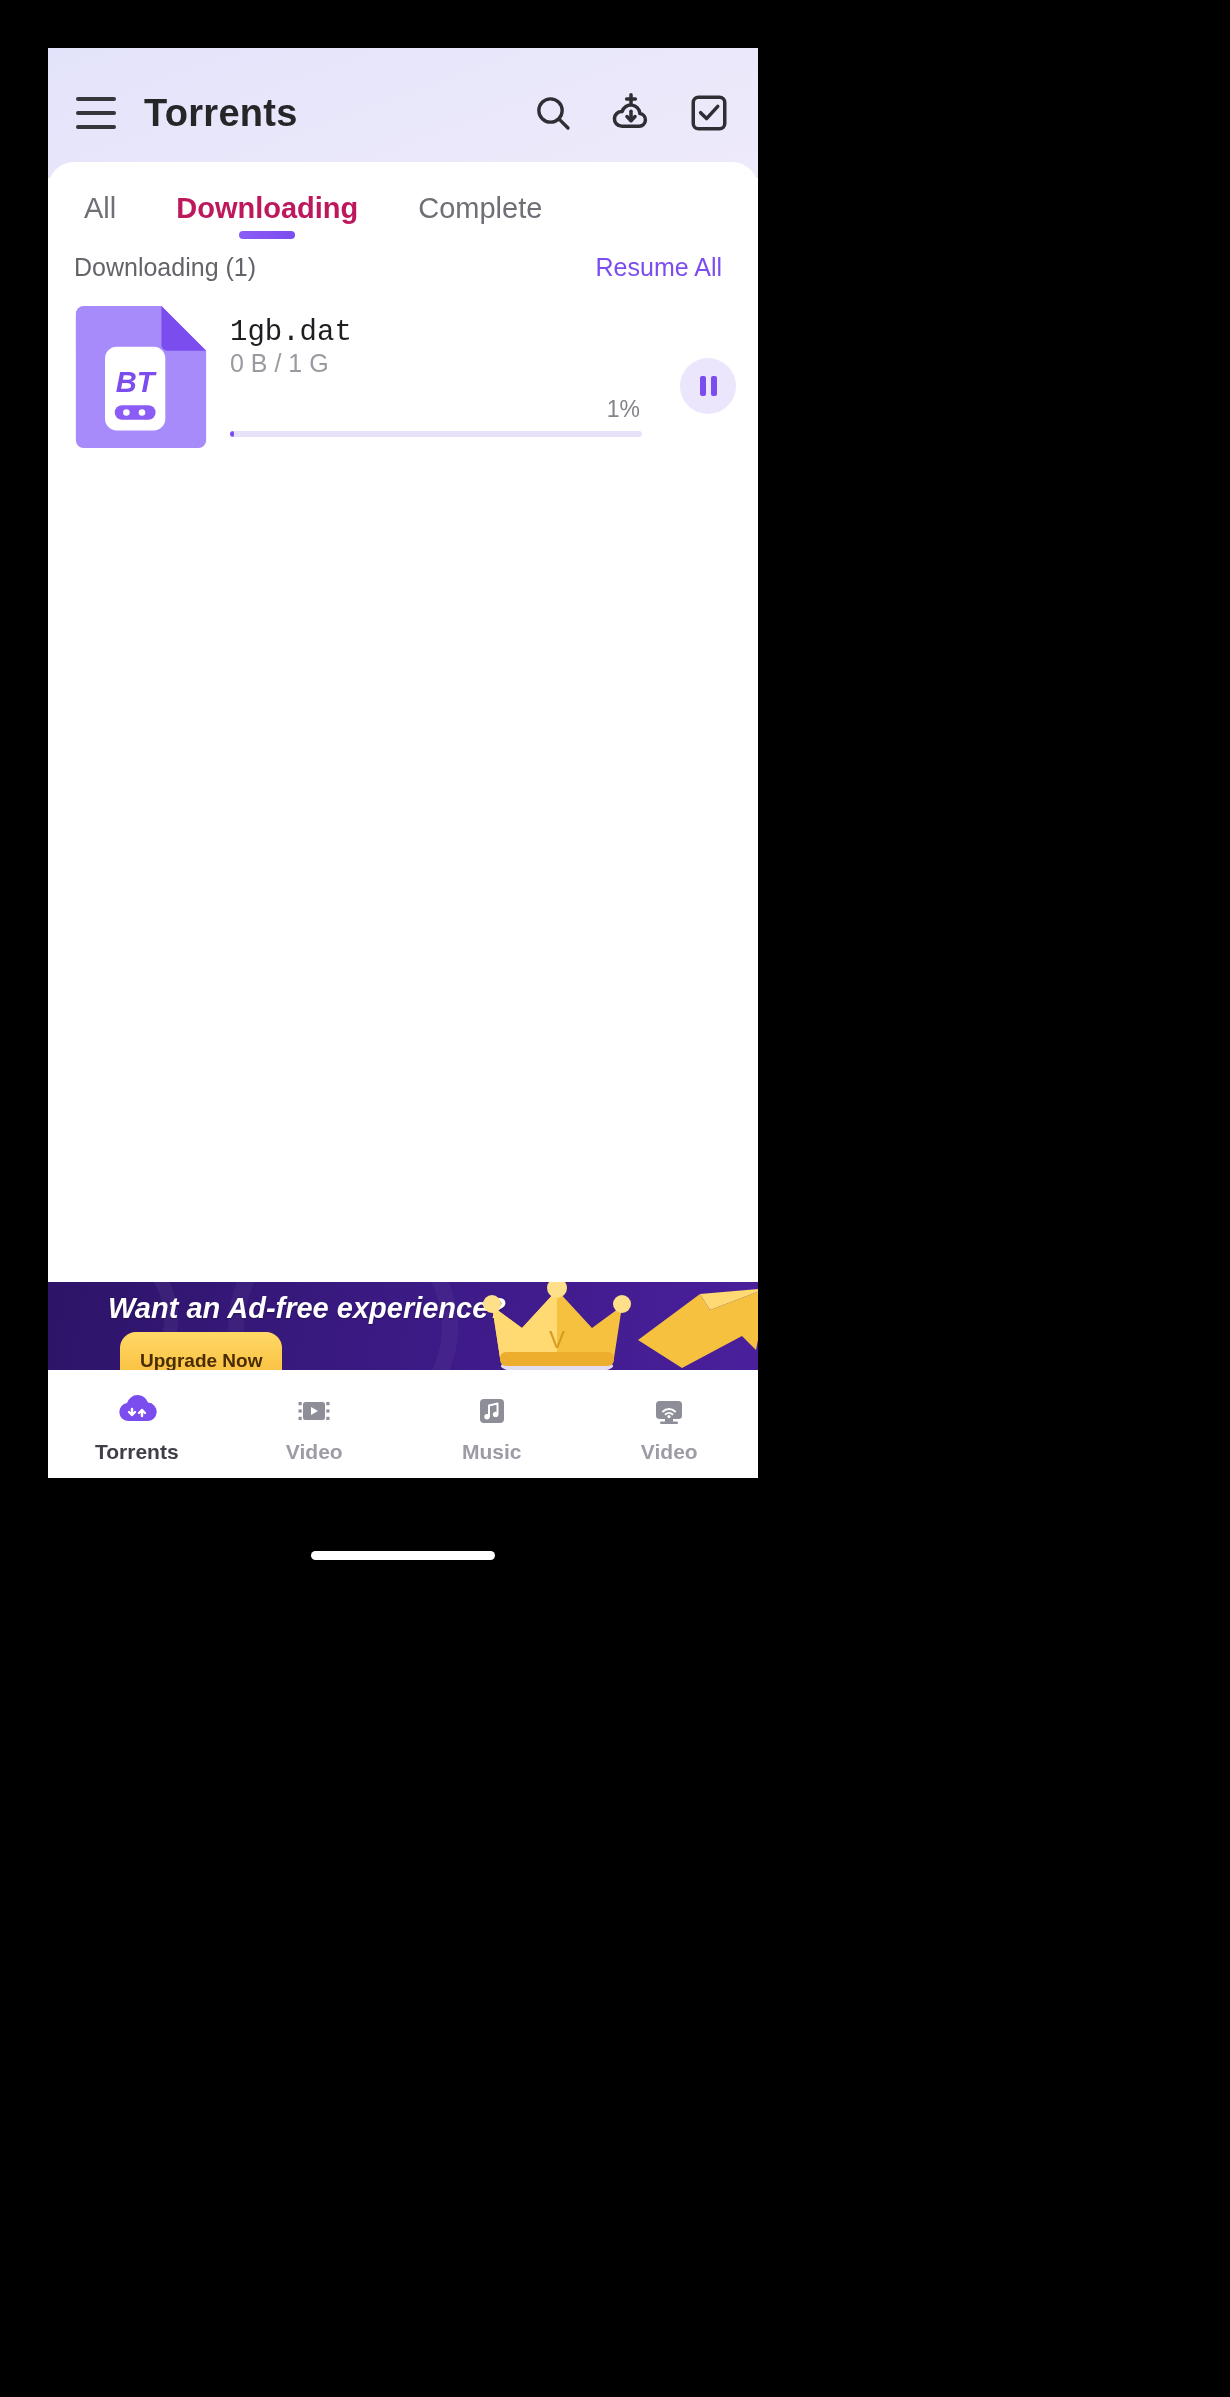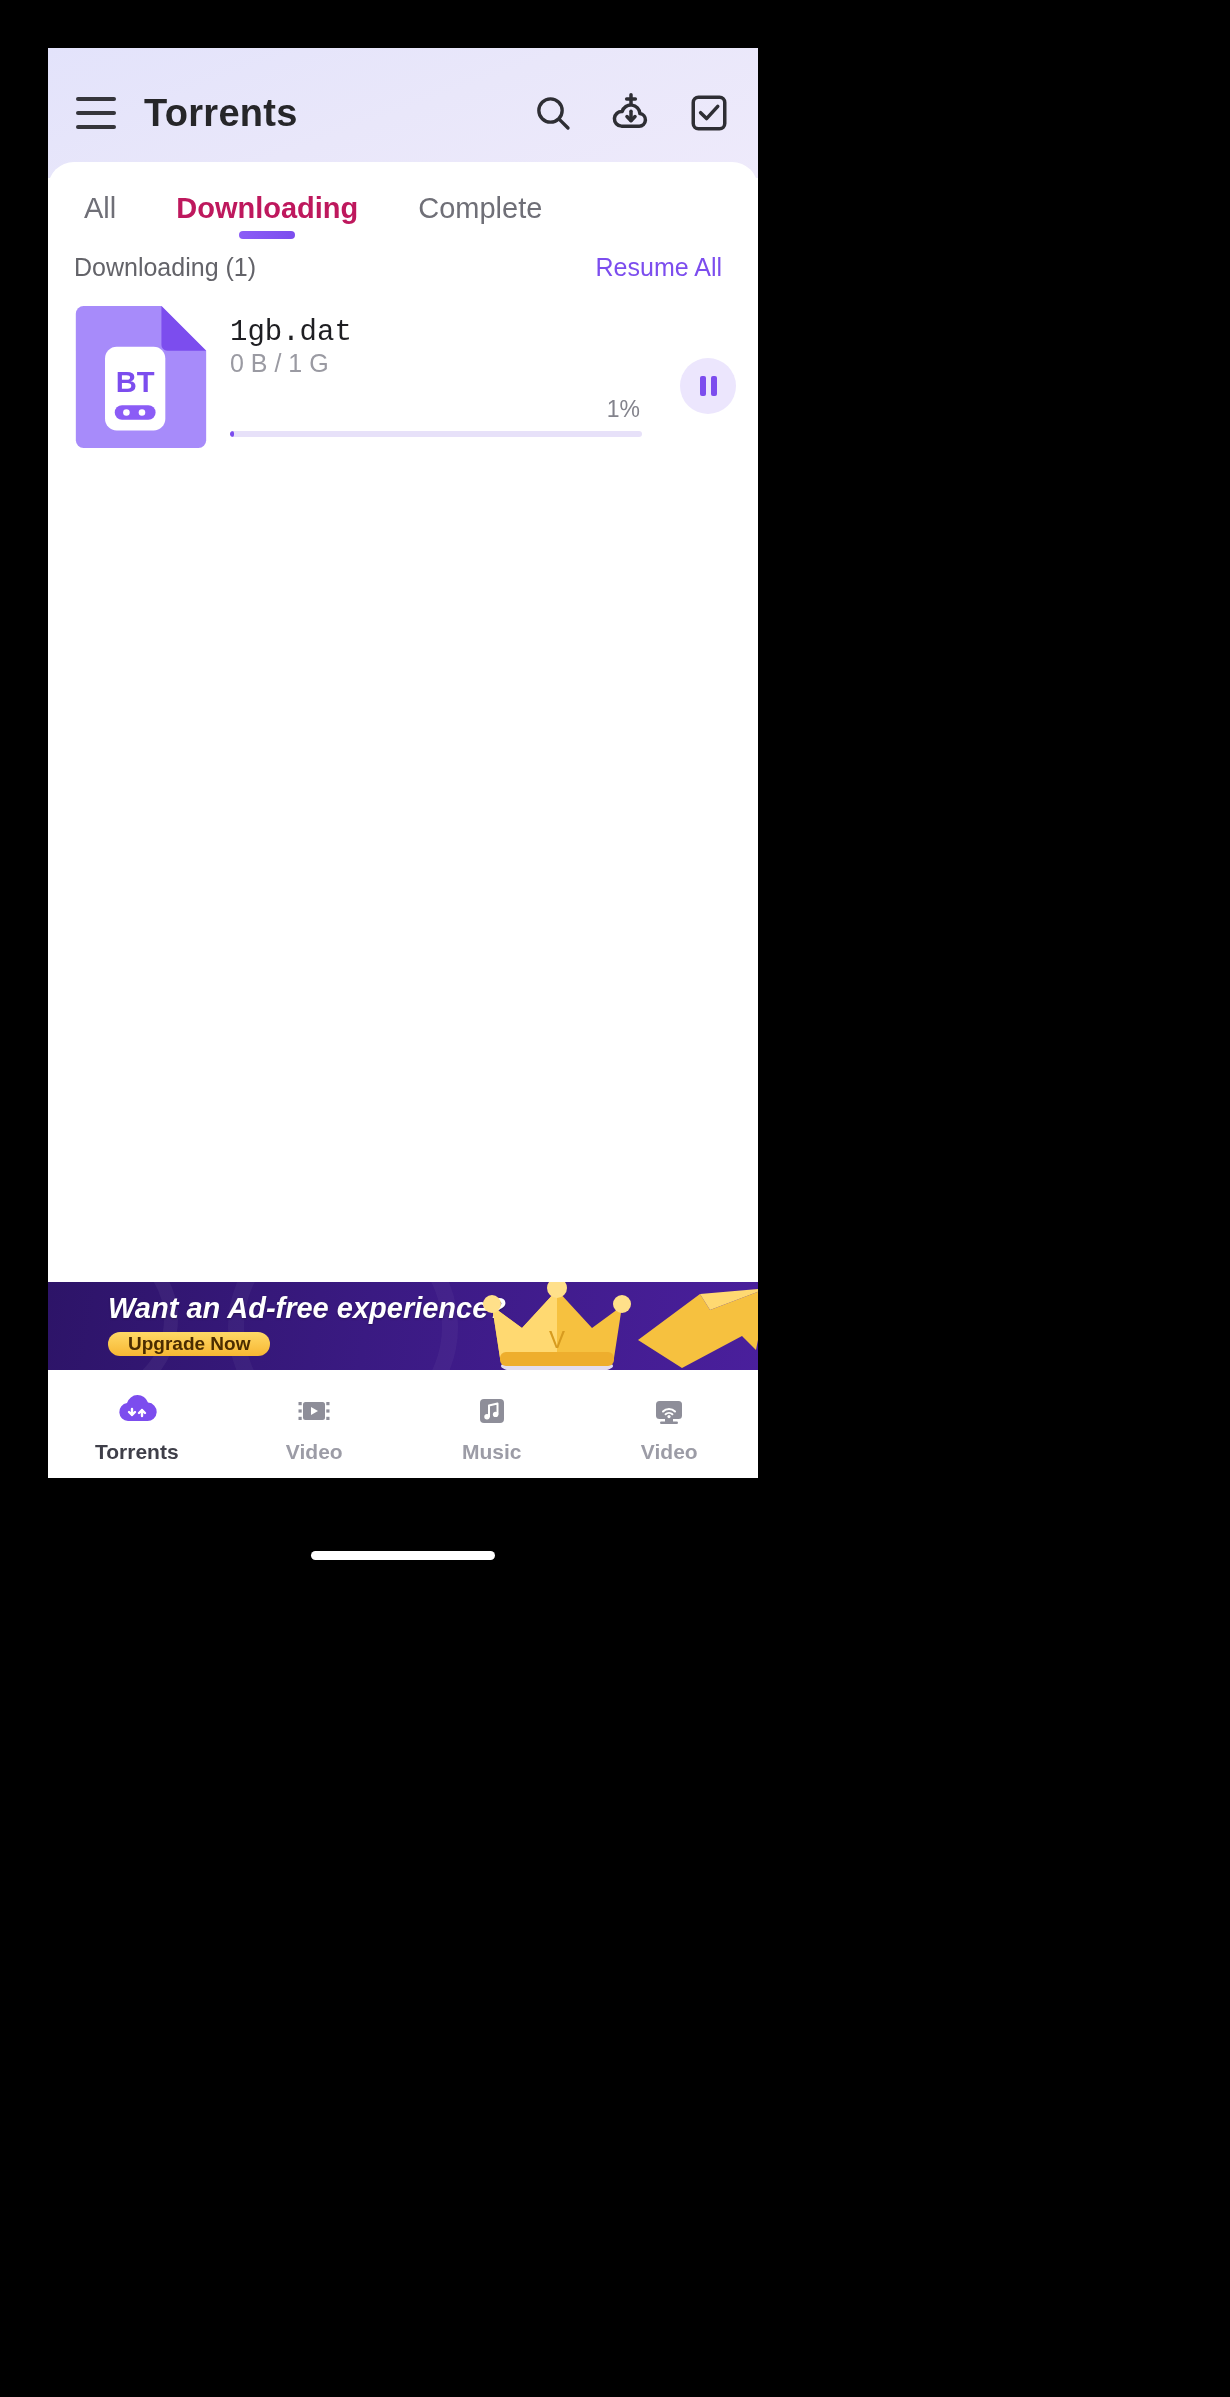--- a/index.html
+++ b/index.html
@@ -133,20 +133,21 @@
   .torrent-row {
     display: flex;
     align-items: flex-start;
     padding: 0 22px 0 26px;
     gap: 22px;
   }
   .file-icon {
     width: 134px; height: 142px;
     position: relative;
     flex: none;
+    font-style: italic;
   }
   .file-icon svg { display: block; width: 100%; height: 100%; }
 
   .torrent-main {
     flex: 1 1 auto;
     min-width: 0;
     padding-top: 10px;
     display: flex;
     flex-direction: column;
   }
@@ -225,26 +226,26 @@
     left: 60px; top: 10px;
     font-size: 29px;
     font-style: italic;
     font-weight: bold;
     color: #ffffff;
     text-shadow: 0 1px 2px rgba(0,0,0,0.35);
     white-space: nowrap;
   }
   .ad-cta {
     position: absolute;
-    left: 60px; top: 50px;
+    left: 72px; top: 50px;
     background: linear-gradient(180deg, #ffd966, #f7b733);
     color: #4a2c00;
     font-size: 19px;
     font-weight: bold;
-    padding: 1px 20px;
+    padding: 18px 20px;
     border-radius: 16px;
     white-space: nowrap;
     cursor: pointer;
   }
   .crown {
     position: absolute;
     right: 126px; bottom: -4px;
     width: 150px; height: 96px;
   }
   .ad-arrow {

